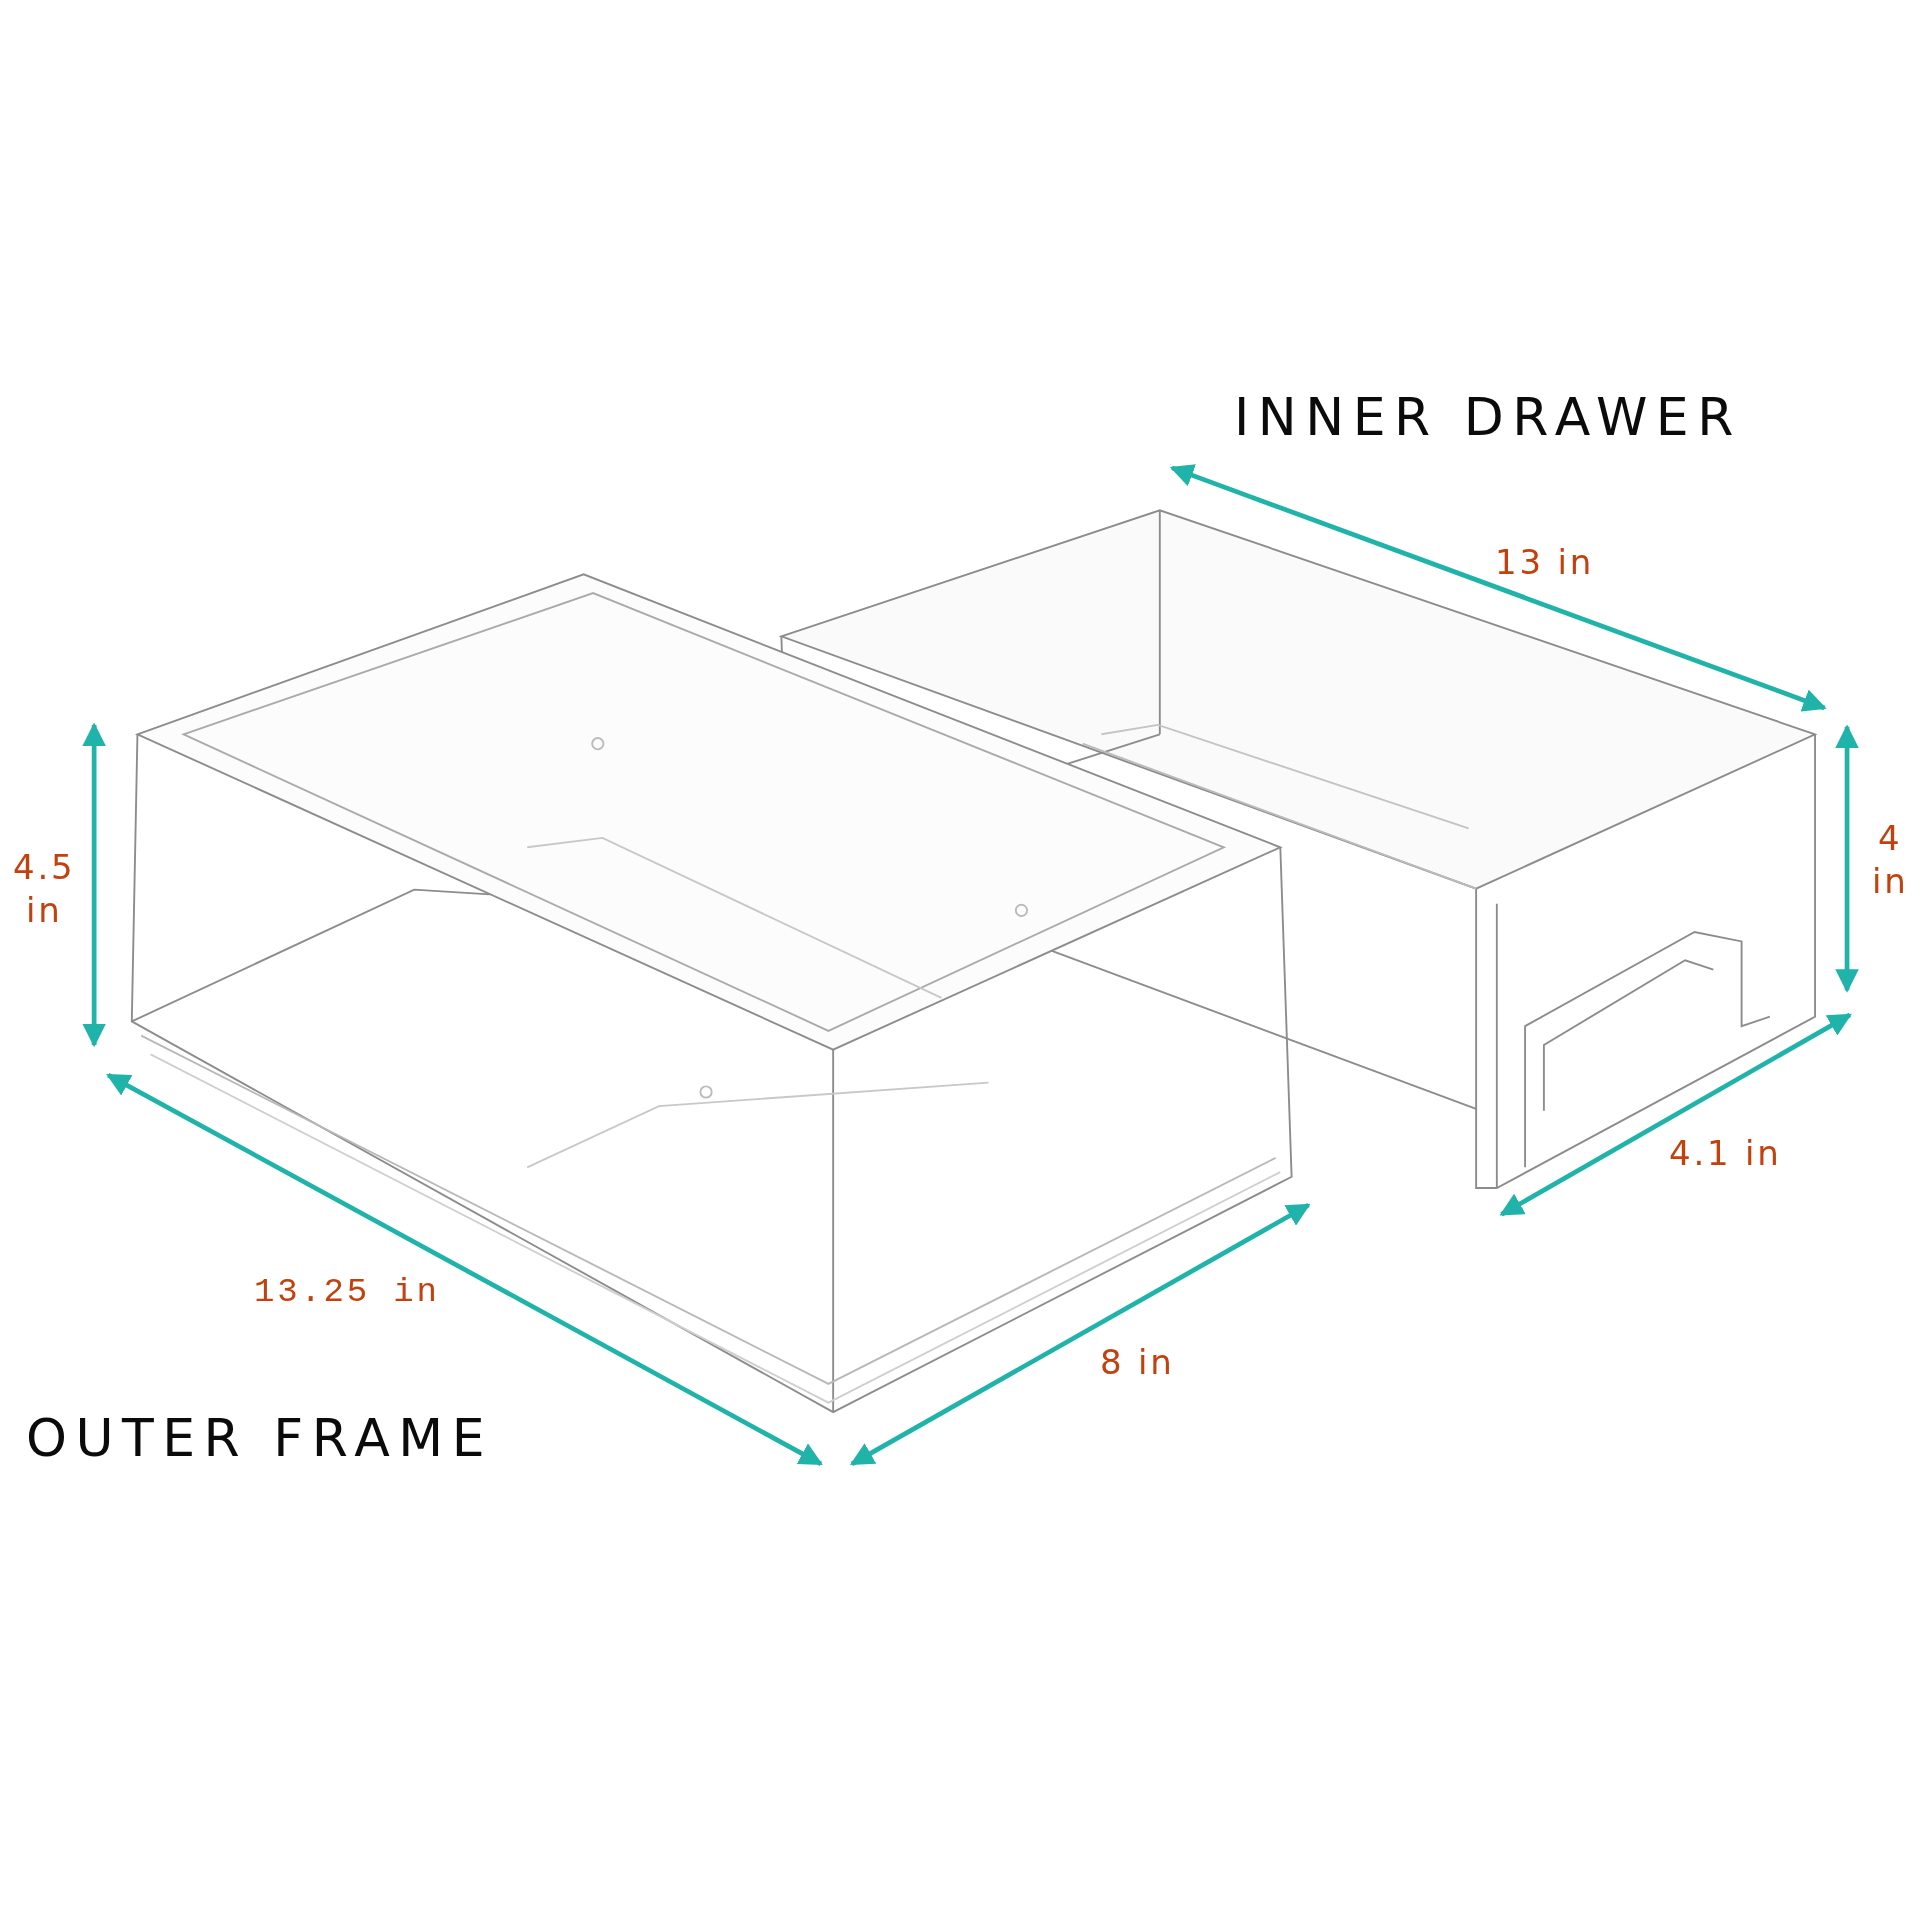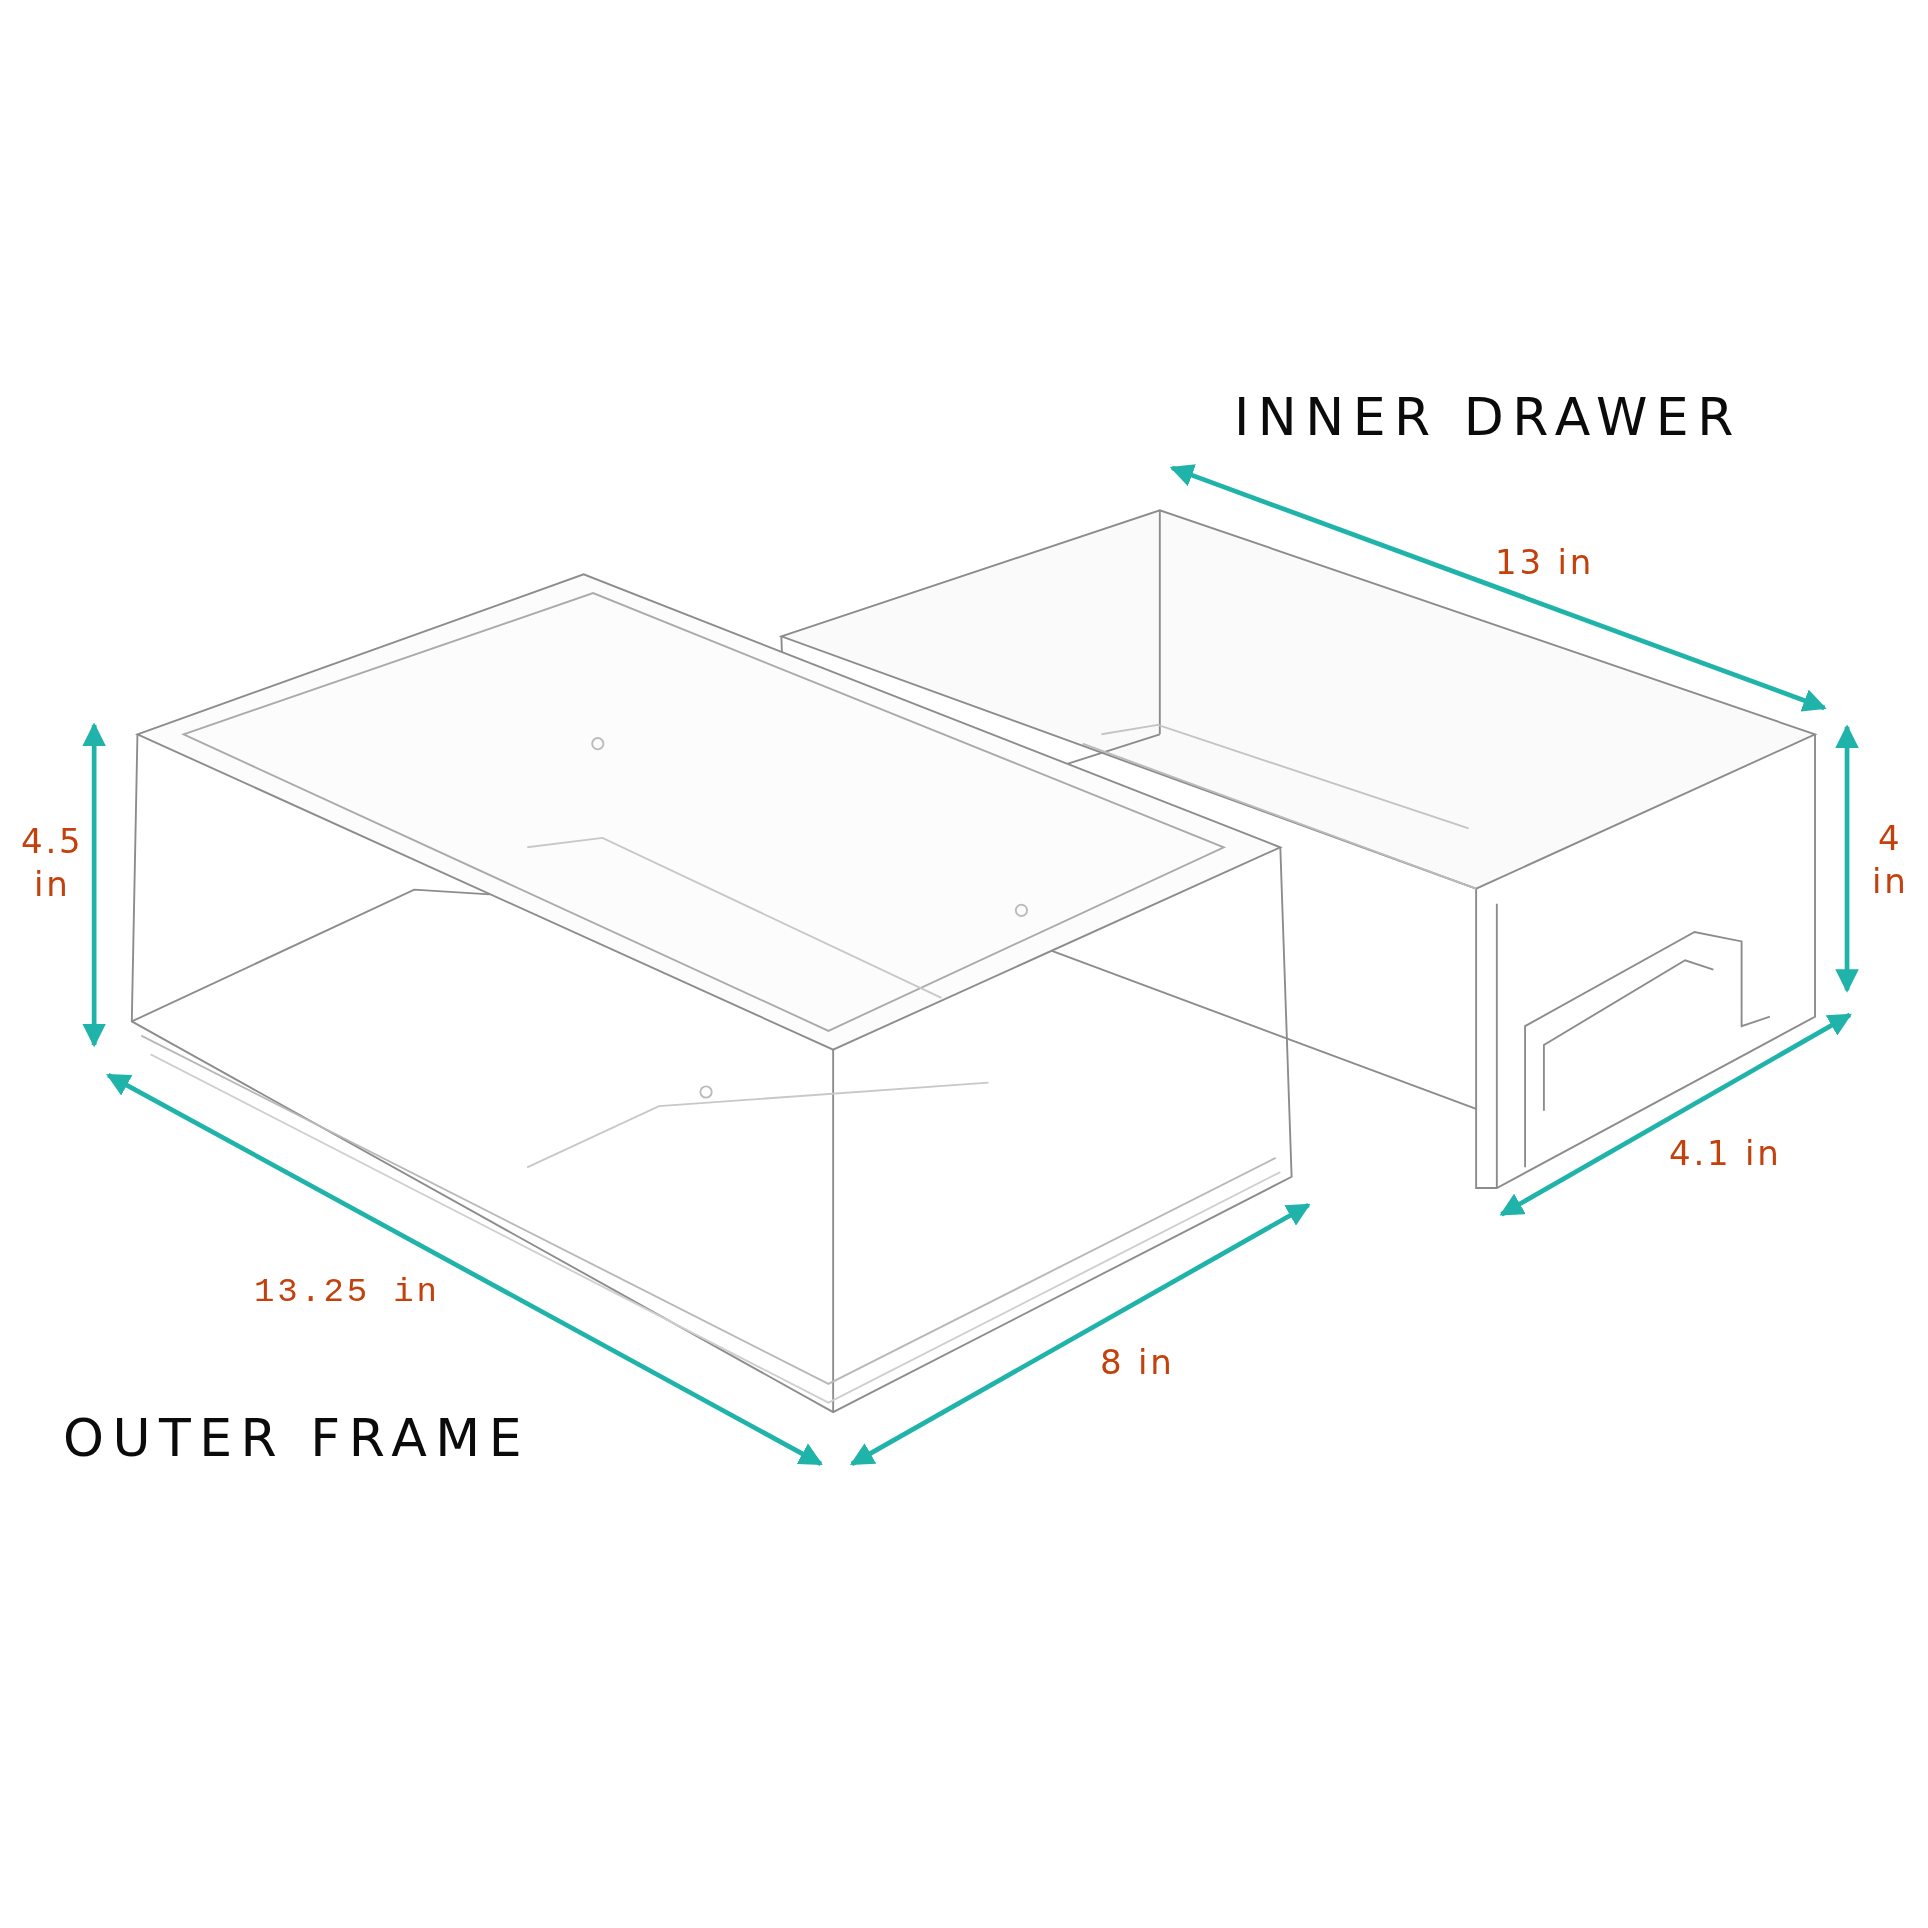--- a/index.html
+++ b/index.html
@@ -52,29 +52,29 @@
       <line x1="1245" y1="497" x2="1938" y2="752" marker-start="url(#ah)" marker-end="url(#ah)"></line>
       <line x1="1962" y1="772" x2="1962" y2="1052" marker-start="url(#ah)" marker-end="url(#ah)"></line>
       <line x1="1965" y1="1078" x2="1595" y2="1290" marker-start="url(#ah)" marker-end="url(#ah)"></line>
       <line x1="100" y1="770" x2="100" y2="1110" marker-start="url(#ah)" marker-end="url(#ah)"></line>
       <line x1="115" y1="1142" x2="872" y2="1555" marker-start="url(#ah)" marker-end="url(#ah)"></line>
       <line x1="905" y1="1555" x2="1390" y2="1280" marker-start="url(#ah)" marker-end="url(#ah)"></line>
     </g>
   </svg>
 
   <div class="title" style="left:1234px; top:391px;">INNER DRAWER</div>
-  <div class="title" style="left:26px; top:1412px;margin-left:37px;">OUTER FRAME</div>
+  <div class="title" style="left:26px; top:1412px;">OUTER FRAME</div>
 
   <div class="dim" style="left:1495px; top:541px;">13 in</div>
   <div class="dim" style="left:1872px; top:817px;">
     <div>4</div>
     <div>in</div>
   </div>
   <div class="dim" style="left:1669px; top:1132px;">4.1 in</div>
 
-  <div class="dim" style="left:13px; top:820px;margin-left:8px;">
+  <div class="dim" style="left:13px; top:846px;">
     <div>4.5</div>
     <div>in</div>
   </div>
   <div class="dim" style="left:254px; top:1271px;font-family:Liberation Mono, monospace;">13.25 in</div>
   <div class="dim" style="left:1100px; top:1341px;text-align:right;">8 in</div>
 </div>
 
 
 </body></html>

